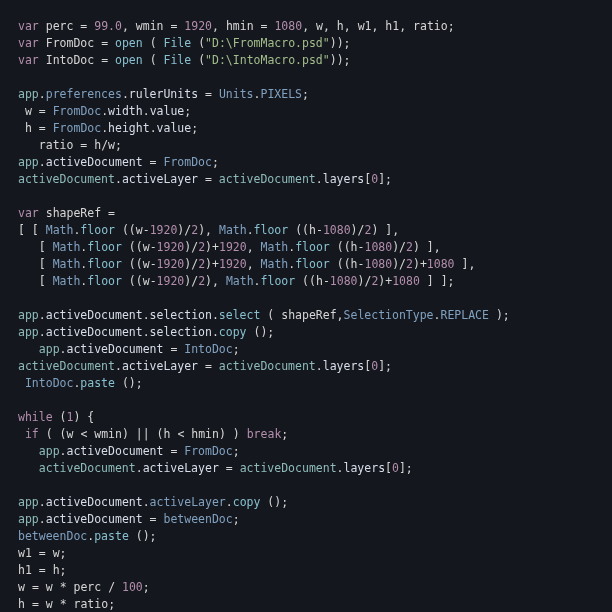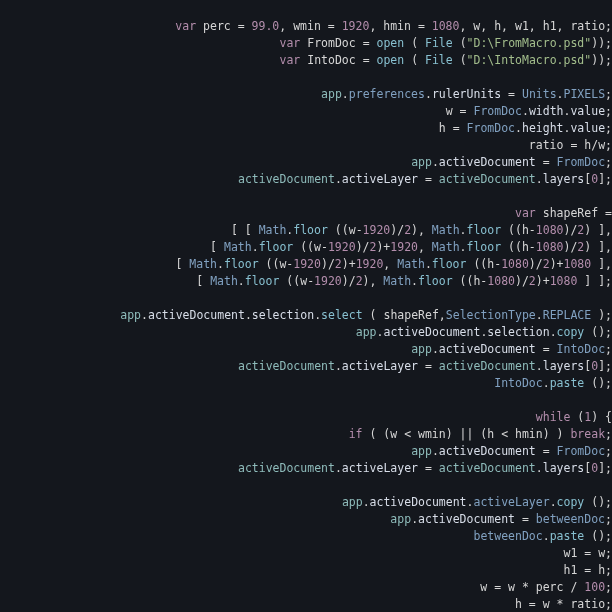--- a/index.html
+++ b/index.html
@@ -11,21 +11,20 @@
     overflow: hidden;
     font-family: "Menlo", "Consolas", monospace;
     font-size: 11.5px;
     line-height: 17px;
   }
   pre {
     margin: 0;
     padding: 18px 0 0 18px;
     white-space: pre;
     color: #d6d6d6;
-    text-align: right;
   }
   .kw  { color: #b48ead; }    
   .fn  { color: #88c0d0; }    
   .obj { color: #8fbcbb; }    
   .num { color: #b48ead; }    
   .str { color: #a3be8c; }    
   .op  { color: #d6d6d6; }    
   .id  { color: #d6d6d6; }    
   .const{ color:#81a1c1; }    
   .call{ color: #81a1c1; }    

